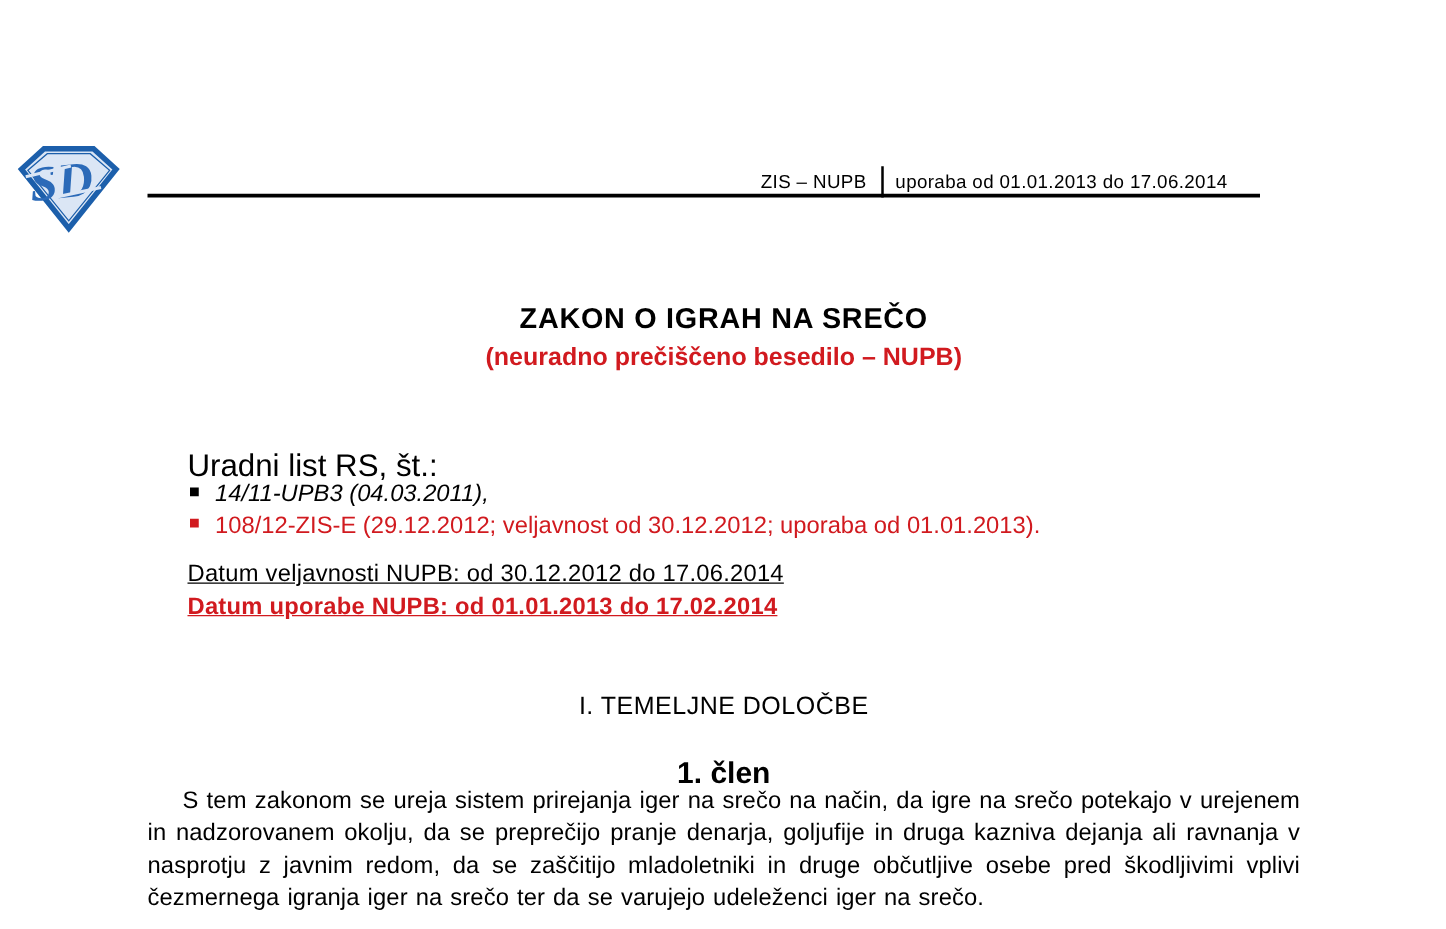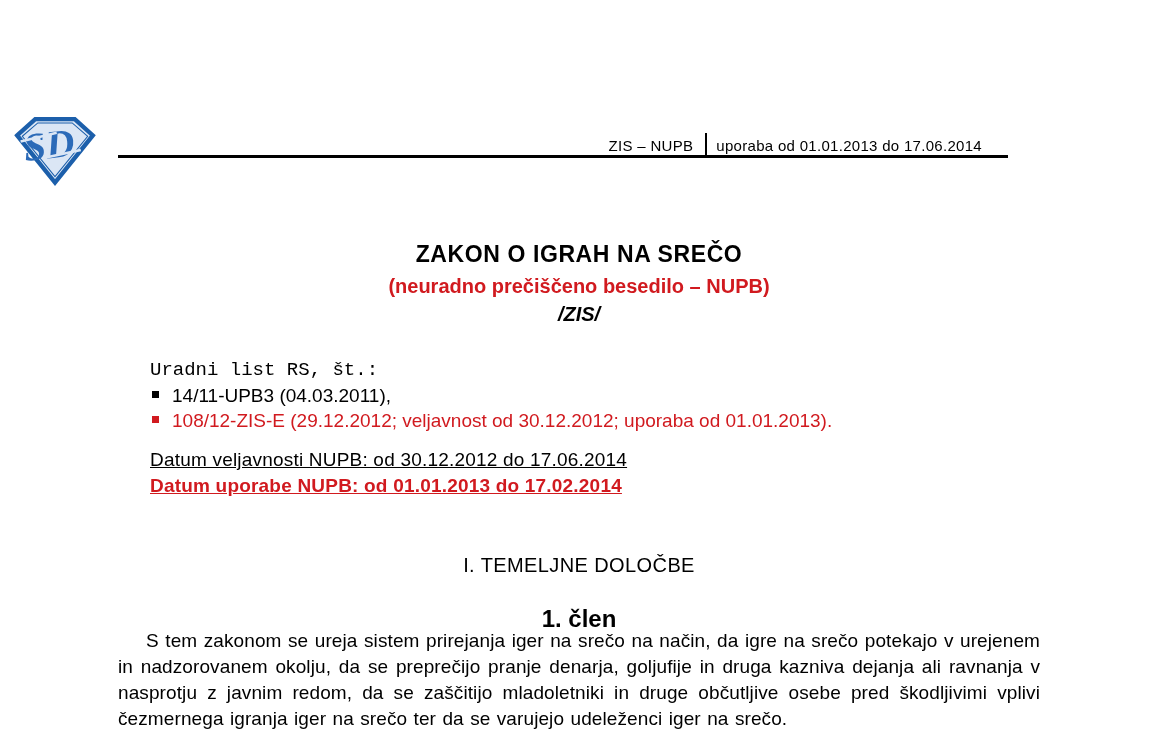--- a/index.html
+++ b/index.html
@@ -20,23 +20,23 @@
     font-size:15px;letter-spacing:.3px;white-space:nowrap;
   }
   .header-meta .vbar{width:2px;height:25px;background:#000;margin:0 9px 0 12px;}
   .rule{position:absolute;left:118px;top:155px;width:890px;height:3px;background:#000;}
   
   .content{position:absolute;left:118px;top:12px;width:922px;height:743px;}
   .content > div{position:absolute;width:100%;}
   .t1{top:229px;text-align:center;font-size:23px;font-weight:bold;letter-spacing:.6px;}
   .t2{top:263px;text-align:center;font-size:20px;font-weight:bold;}
   .t3{top:291px;text-align:center;font-size:20px;font-weight:bold;font-style:italic;}
-  .gaz{top:347px;left:32px;font-size:19px;font-family:Liberation Mono, monospace;}
+  .gaz{top:347px;left:32px;font-size:25px;}
   .bullet-row{font-size:19px;white-space:nowrap;}
-  .b1{top:373px;left:34px;}
+  .b1{top:373px;left:34px;font-style:italic;}
   .b2{top:398px;left:34px;}
   .sq{display:inline-block;width:7px;height:7px;background:#000;margin-right:13px;vertical-align:middle;margin-bottom:4px;}
   .sq.red{background:var(--red);}
   .v1{top:437px;left:32px;font-size:19px;text-decoration:underline;letter-spacing:.2px;}
   .v2{top:463px;left:32px;font-size:19px;font-weight:bold;text-decoration:underline;letter-spacing:.2px;}
   .h1{top:542px;text-align:center;font-size:20px;font-weight:normal;letter-spacing:.4px;}
   .h2{top:593px;text-align:center;font-size:24px;font-weight:bold;}
   .par{
     top:616px;font-size:19px;line-height:26px;
     text-align:justify;text-indent:28px;letter-spacing:.1px;
@@ -64,21 +64,20 @@
   <div class="header-meta">
     <span>ZIS – NUPB</span>
     <span class="vbar"></span>
     <span>uporaba od 01.01.2013 do 17.06.2014</span>
   </div>
   <div class="rule"></div>
 
   <div class="content">
     <div class="t1">ZAKON O IGRAH NA SREČO</div>
     <div class="t2 red">(neuradno prečiščeno besedilo – NUPB)</div>
-    <div class="t3">/ZIS/</div>
 
     <div class="gaz">Uradni list RS, št.:</div>
 
     <div class="bullet-row b1">
       <span class="sq"></span><span>14/11-UPB3 (04.03.2011),</span>
     </div>
     <div class="bullet-row b2 red">
       <span class="sq red"></span><span>108/12-ZIS-E (29.12.2012; veljavnost od 30.12.2012; uporaba od 01.01.2013).</span>
     </div>
 

